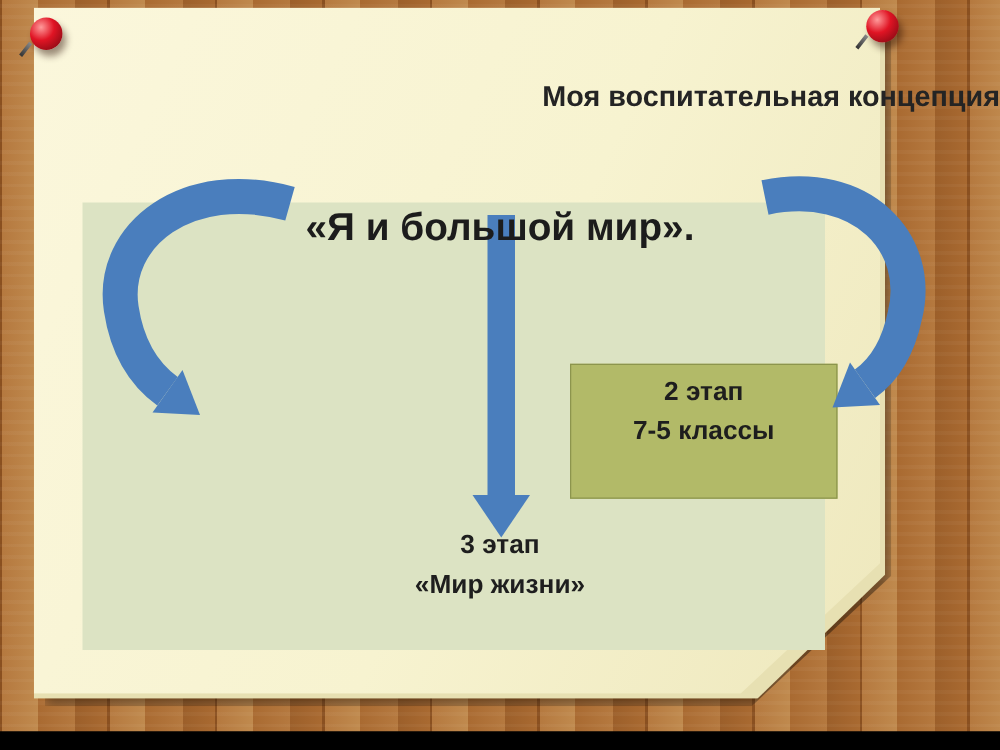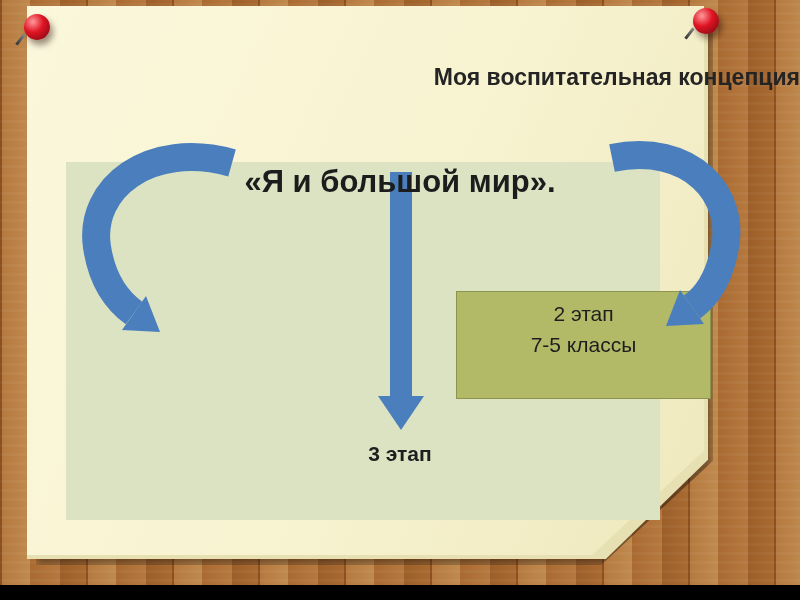--- a/index.html
+++ b/index.html
@@ -31,25 +31,25 @@
     background:linear-gradient(115deg, #fbf7dc 0%, var(--paper,#f7f3d0) 55%, #eee8bd 100%);
     clip-path:polygon(0 0, 100% 0, 100% 81%, 83.5% 100%, 0 100%);
   }
 
   .panel {
     position:absolute; left:66px; top:162px; width:594px; height:358px;
     background:var(--panel,#dce3c3); z-index:4;
   }
 
   .stage2-box {
-    position:absolute; left:456px; top:291px; width:255px; height:108px;
+    position:absolute; left:456px; top:291px; width:214px; height:108px;
     background:var(--stage2_box,#b2ba68);
     border:1px solid var(--stage2_border,#8c954d);
     z-index:5; text-align:center; padding-top:6px;
-    font-weight:normal; font-size:21px; line-height:31px; color:#1e1e1e;
+    font-weight:bold; font-size:21px; line-height:31px; color:#1e1e1e;
   }
 
   .arrows { position:absolute; left:0; top:0; width:800px; height:600px; z-index:6; pointer-events:none; }
   .arrow-stroke { fill:none; stroke:var(--arrow,#4a7ebd); }
   .aw28 { stroke-width:28; }
   .aw22 { stroke-width:22; }
   .arrow-fill { fill:var(--arrow,#4a7ebd); }
 
   .slide-title {
     position:absolute; left:0; top:64px; width:800px; text-align:right;
@@ -58,21 +58,21 @@
   .slide-subtitle {
     position:absolute; left:0; top:116px; width:800px; text-align:center;
     font-weight:bold; font-size:31px; color:#1c1c1c; z-index:7;margin-top:48px;
   }
 
   .stage-text {
     position:absolute; text-align:center; font-weight:bold; font-size:21px;
     line-height:32px; color:#1e1e1e; z-index:7;
   }
   .stage1 { left:95px; top:310px; width:270px; }
-  .stage3 { left:250px; top:438px; width:300px; }
+  .stage3 { left:250px; top:420px; width:300px; }
 
   .pin {
     position:absolute; width:26px; height:26px; border-radius:50%; z-index:9;
     background:radial-gradient(circle at 34% 30%, #ff9a9a 0%, var(--pin,#e01424) 42%, #a00d18 75%, #700812 100%);
     box-shadow:3px 5px 6px rgba(40,10,0,0.45);
   }
   .pin::before {
     content:""; position:absolute; left:-5px; top:19px; width:3px; height:13px;
     background:linear-gradient(#888, #333); transform:rotate(38deg);
   }
@@ -110,19 +110,20 @@
     <path class="arrow-stroke aw28" d="M612,158 C690,142 738,195 724,252 C718,281 706,297 692,307"></path>
     <polygon class="arrow-fill" points="666,326 704,324 680,290"></polygon>
   </svg>
 
   <div class="slide-title">Моя воспитательная концепция</div>
   <div class="slide-subtitle">«Я и большой мир».</div>
 
 
   <div class="stage-text stage3">
     <div>3 этап</div>
+    <div>«Мир жизни»</div>
   </div>
 
   <div class="pin pin-left"></div>
   <div class="pin pin-right"></div>
 
   <div class="bottom-bar"></div>
 </div>
 
 </body></html>

